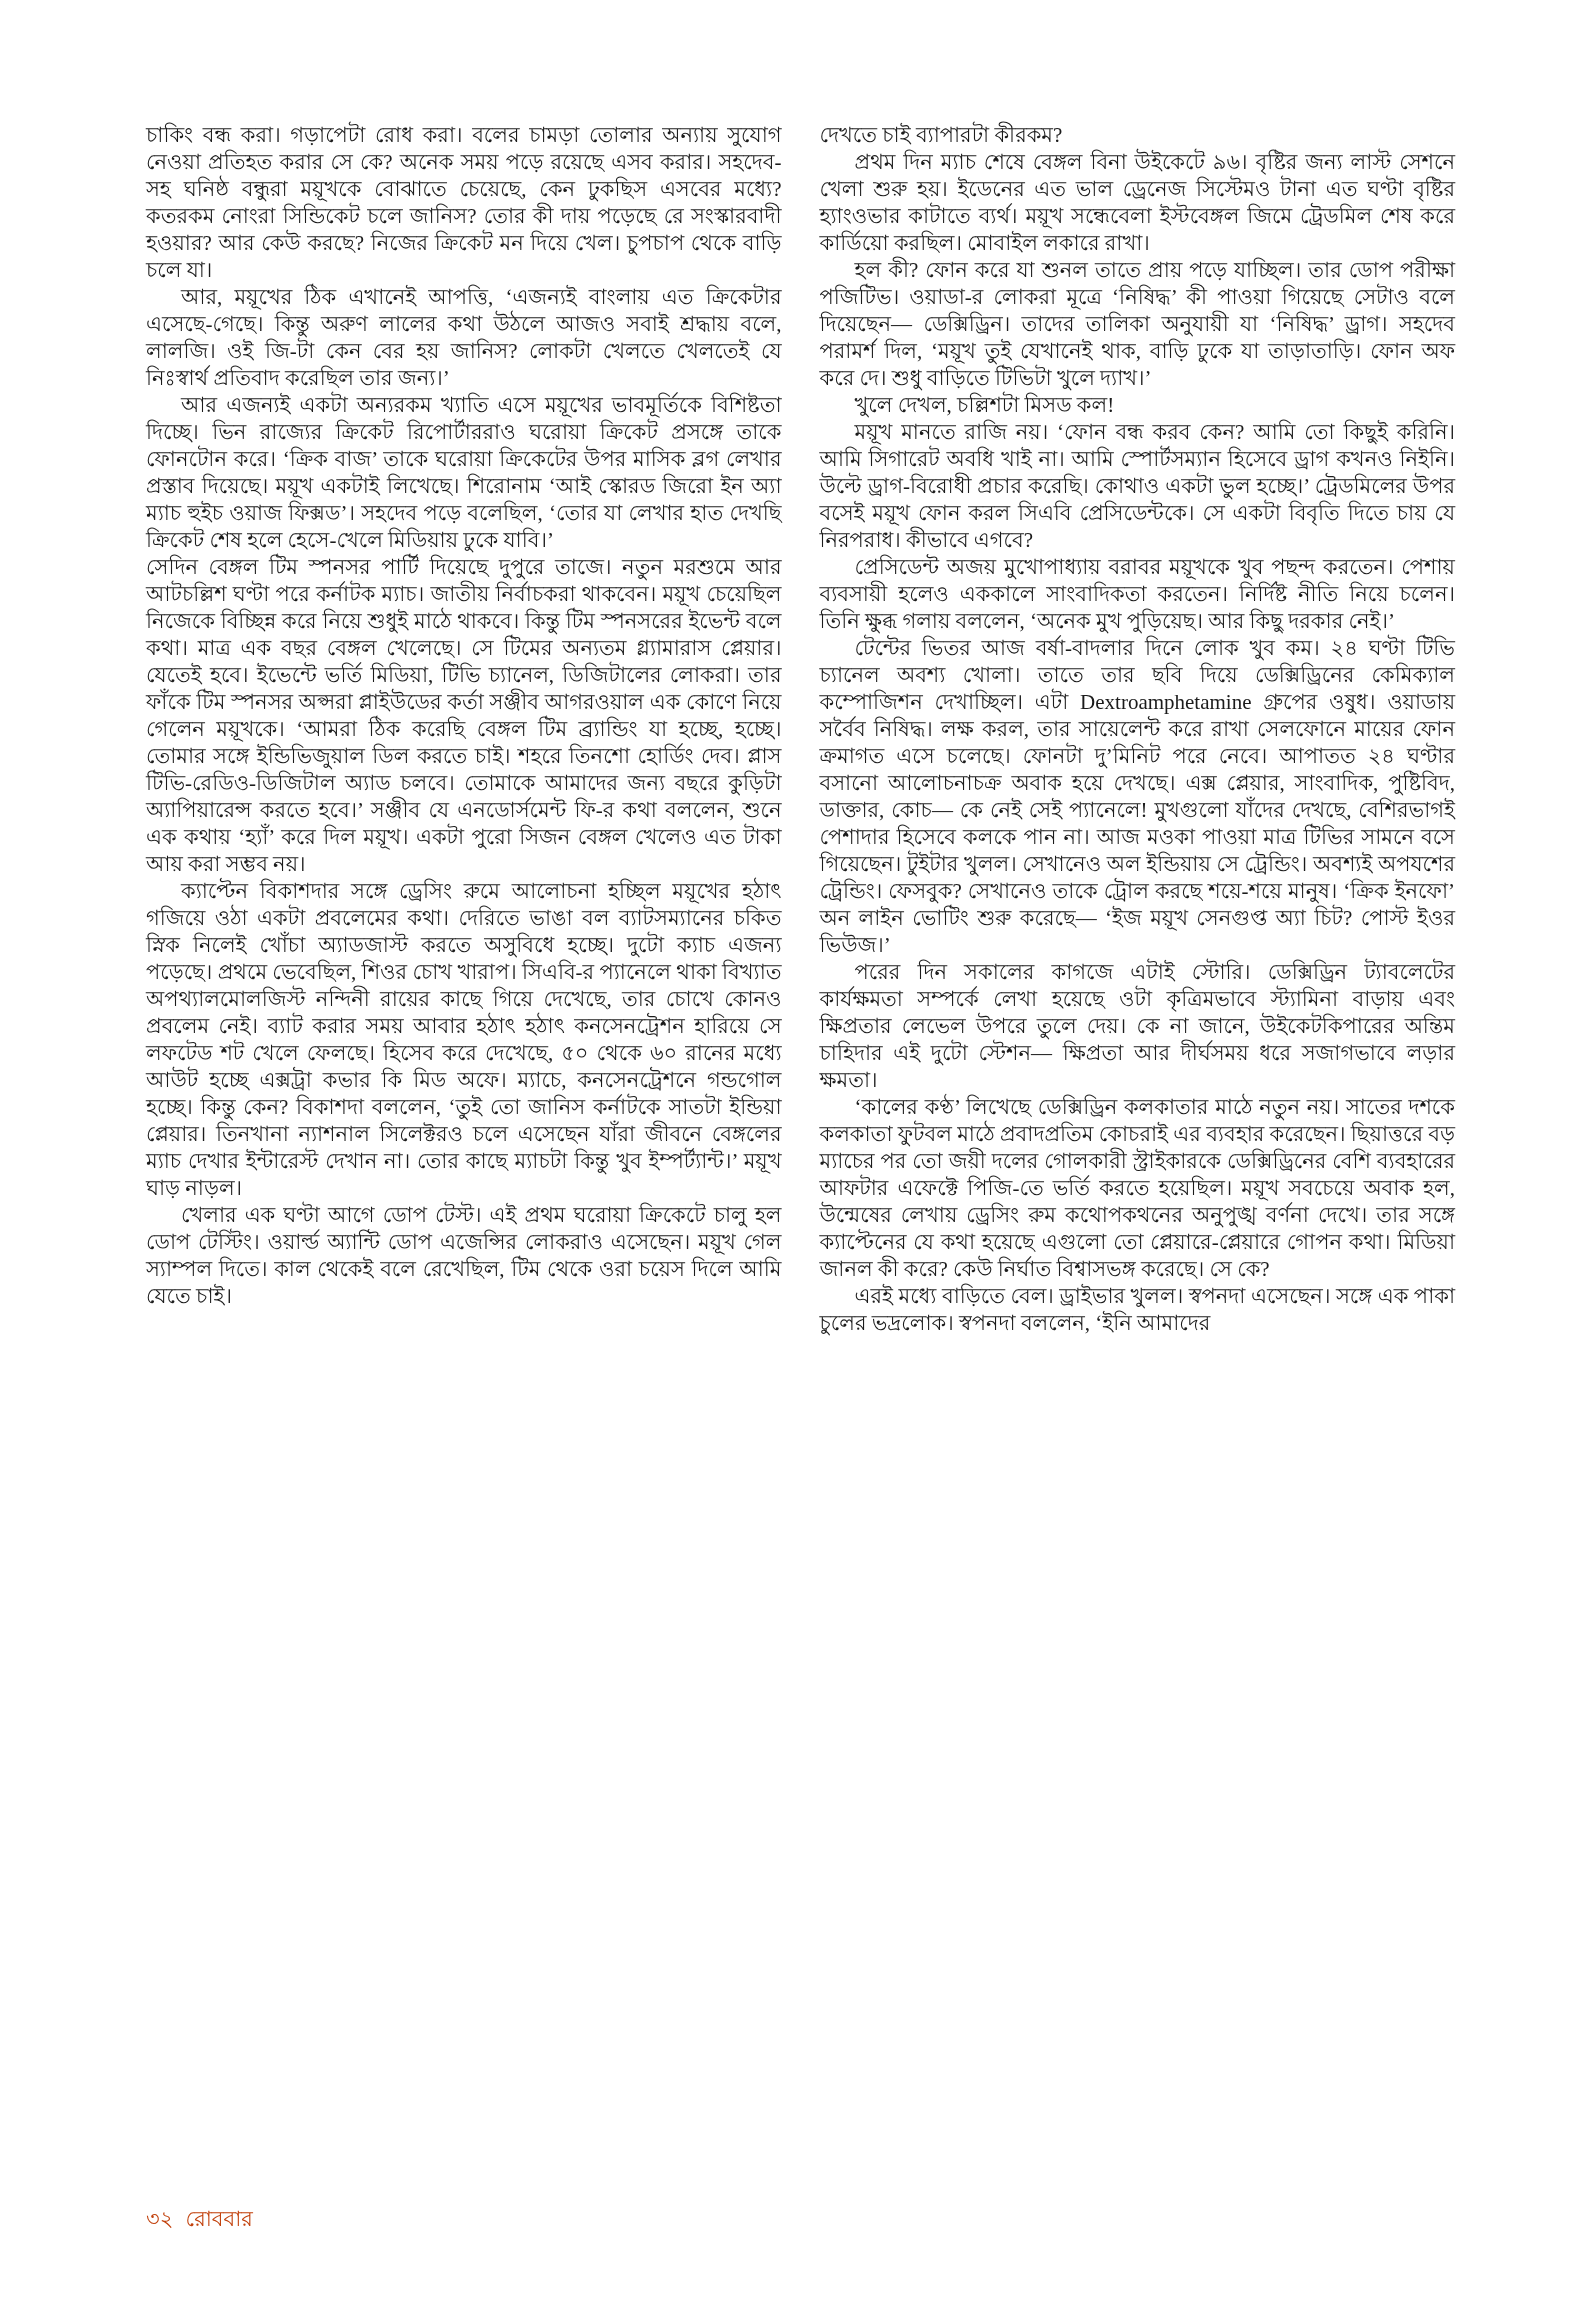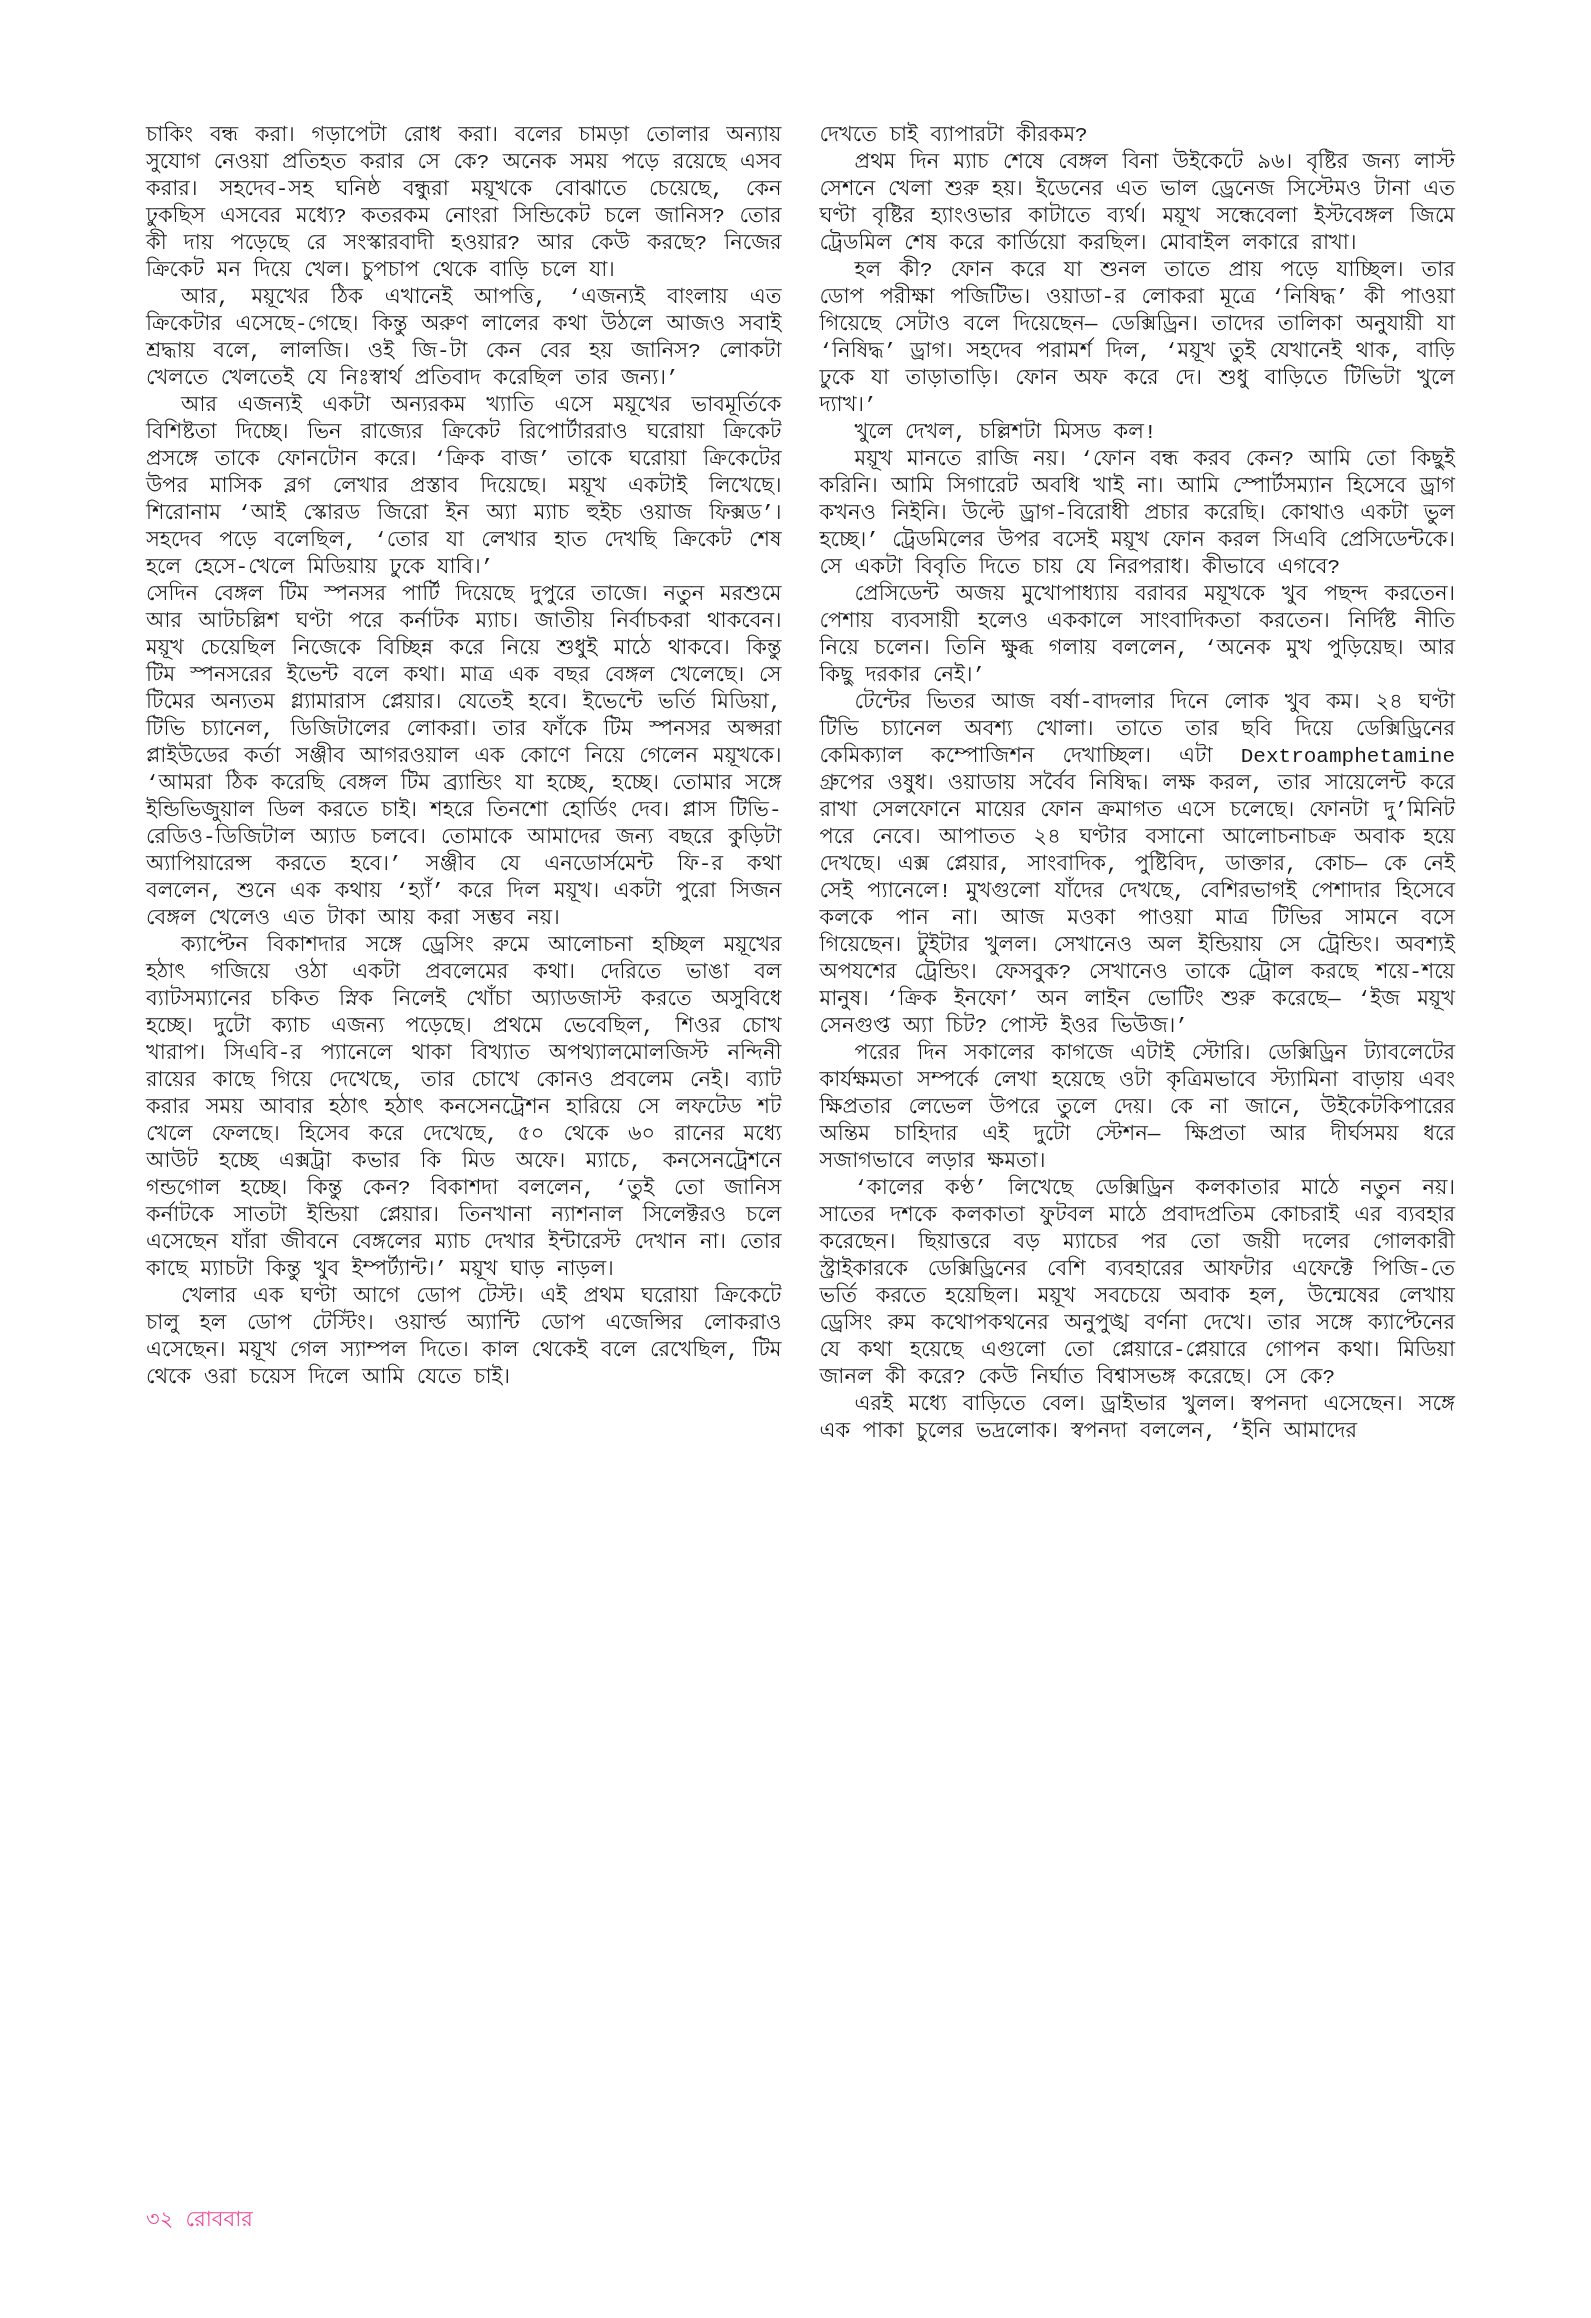--- a/index.html
+++ b/index.html
@@ -28,38 +28,37 @@
   .column {
     flex: 1 1 0;
     min-width: 0;
   }
   .column p.para {
     font-size: 21px;
     line-height: 27px;
     text-align: justify;
     margin: 0;
     word-break: normal;
-    font-family: Liberation Mono, monospace;
   }
   .column p.para.indent {
     text-indent: 35px;
   }
   .section-number {
     font-size: 26px;
     font-weight: bold;
     text-align: center;
     margin: 21.6px 0 18.5px 0;
     letter-spacing: 1.5px;
   }
   .footer {
     position: absolute;
     left: 146px;
     top: 2203px;
     font-size: 21px;
-    color: #ec4899;
+    color: #c2410c;
     text-align: center;
   }
   .footer .page-number { margin-right: 12.3px; }
 </style>
 </head>
 <body>
 
 <div class="page">
 
   <div class="columns">

